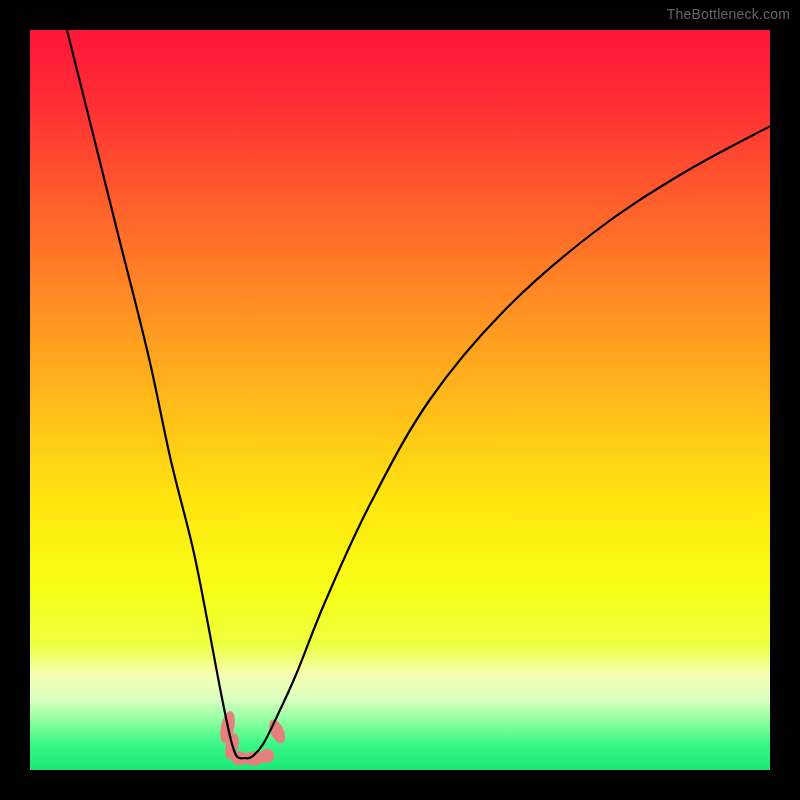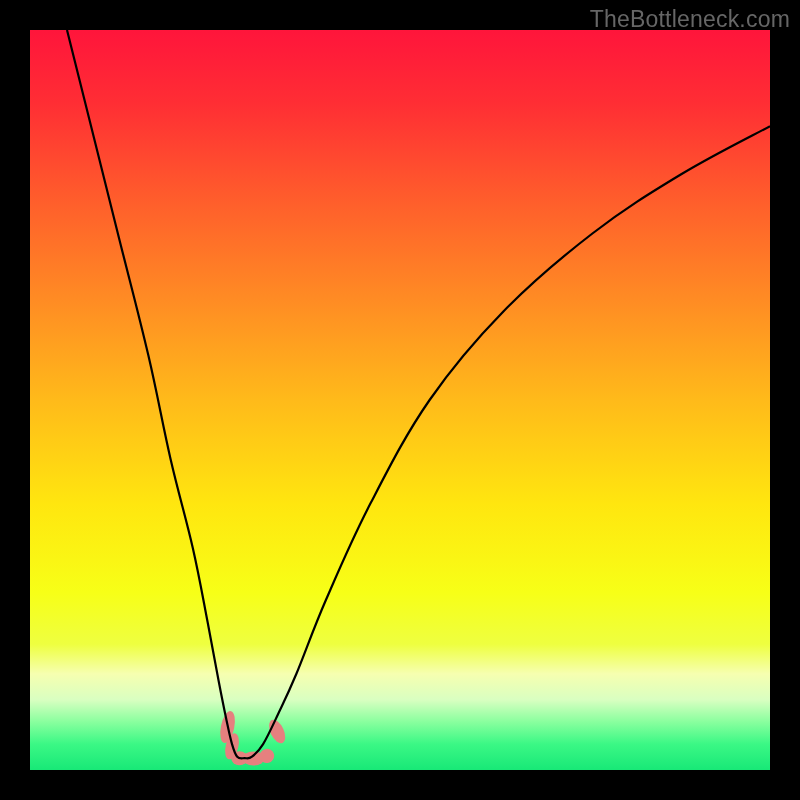--- a/index.html
+++ b/index.html
@@ -22,21 +22,21 @@
     top: 30px;
     width: 740px;
     height: 740px;
     overflow: hidden;
   }
   .watermark {
     position: absolute;
     top: 6px;
     right: 10px;
     color: #666;
-    font-size: 23px;
+    font-size: 14px;
     font-weight: 500;
     letter-spacing: 0.2px;
     user-select: none;
   }
   svg { display: block; }
 </style>
 </head>
 <body>
 
 <div class="frame">

